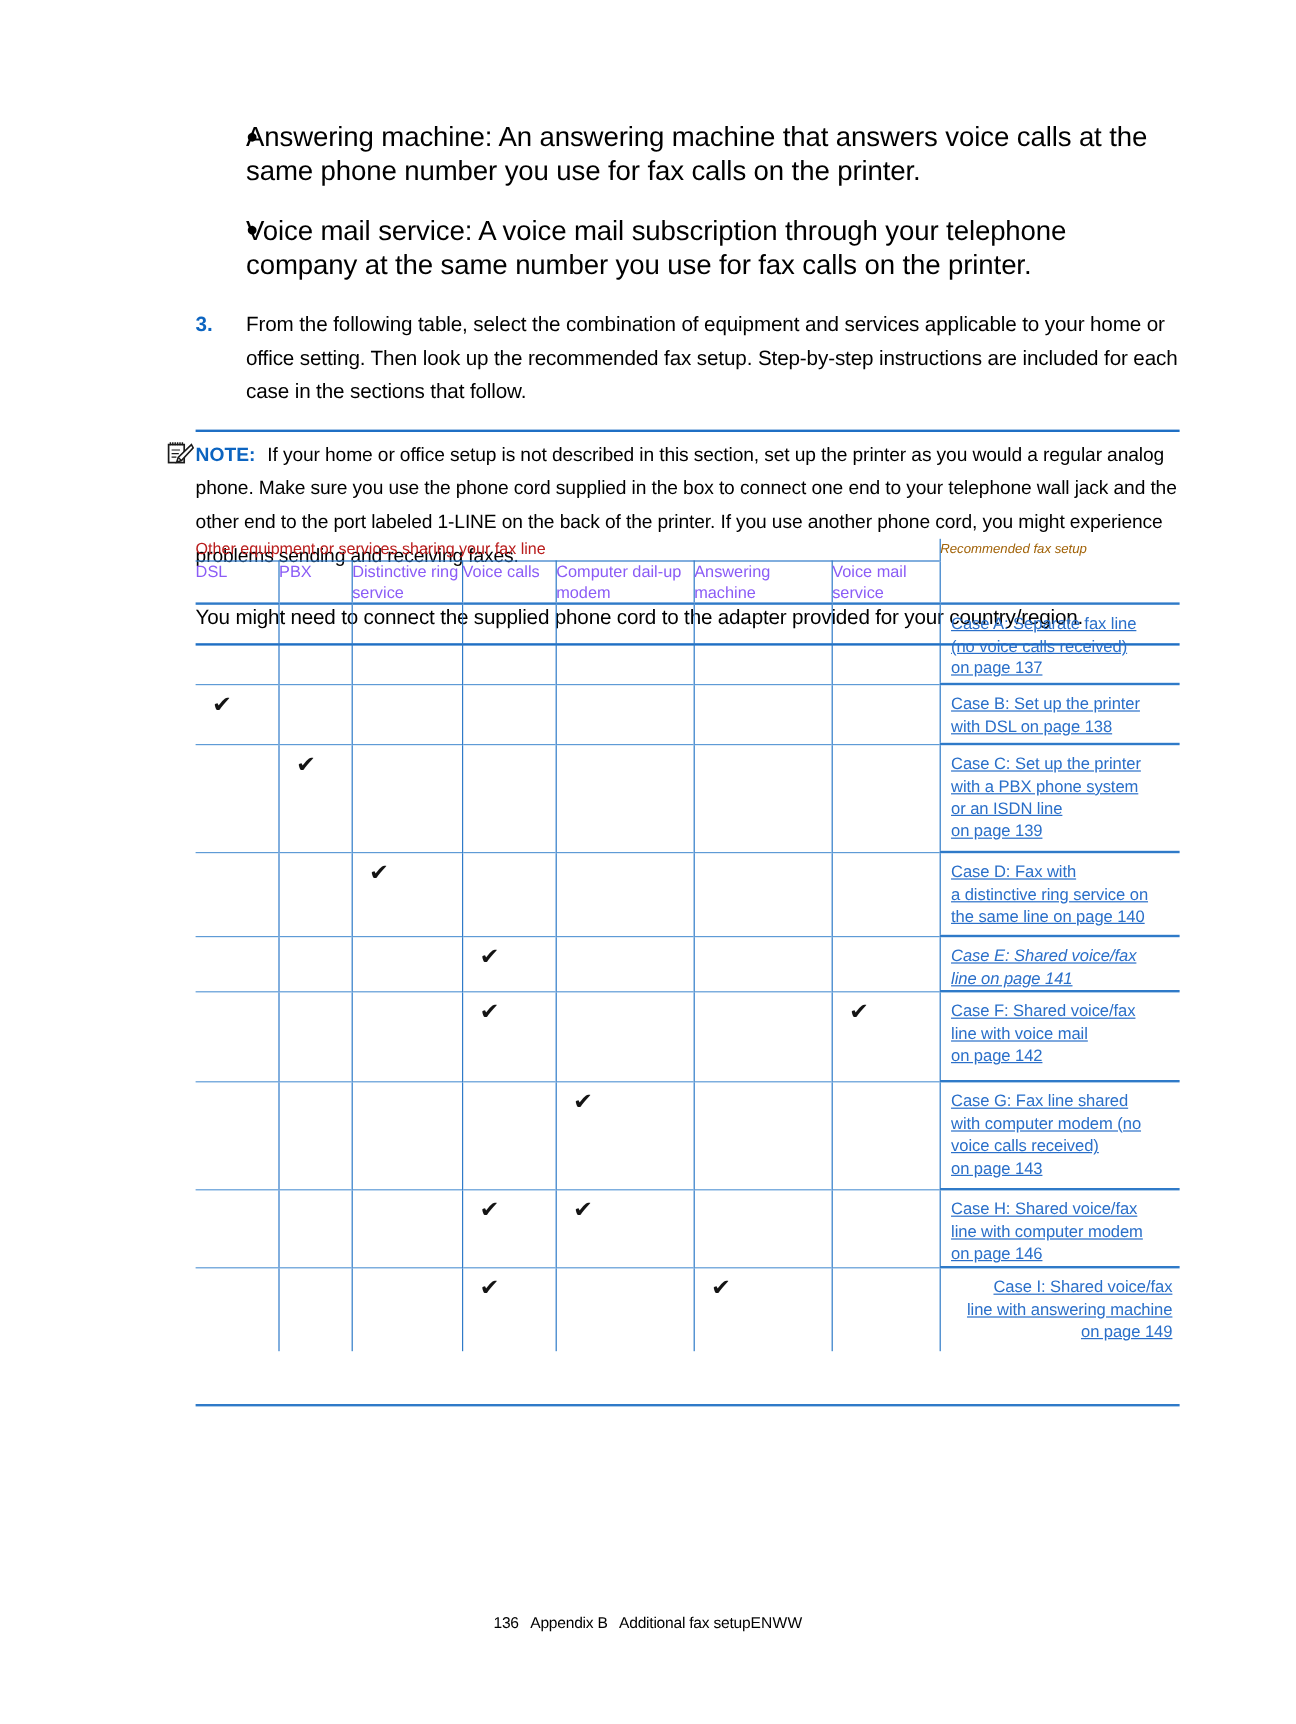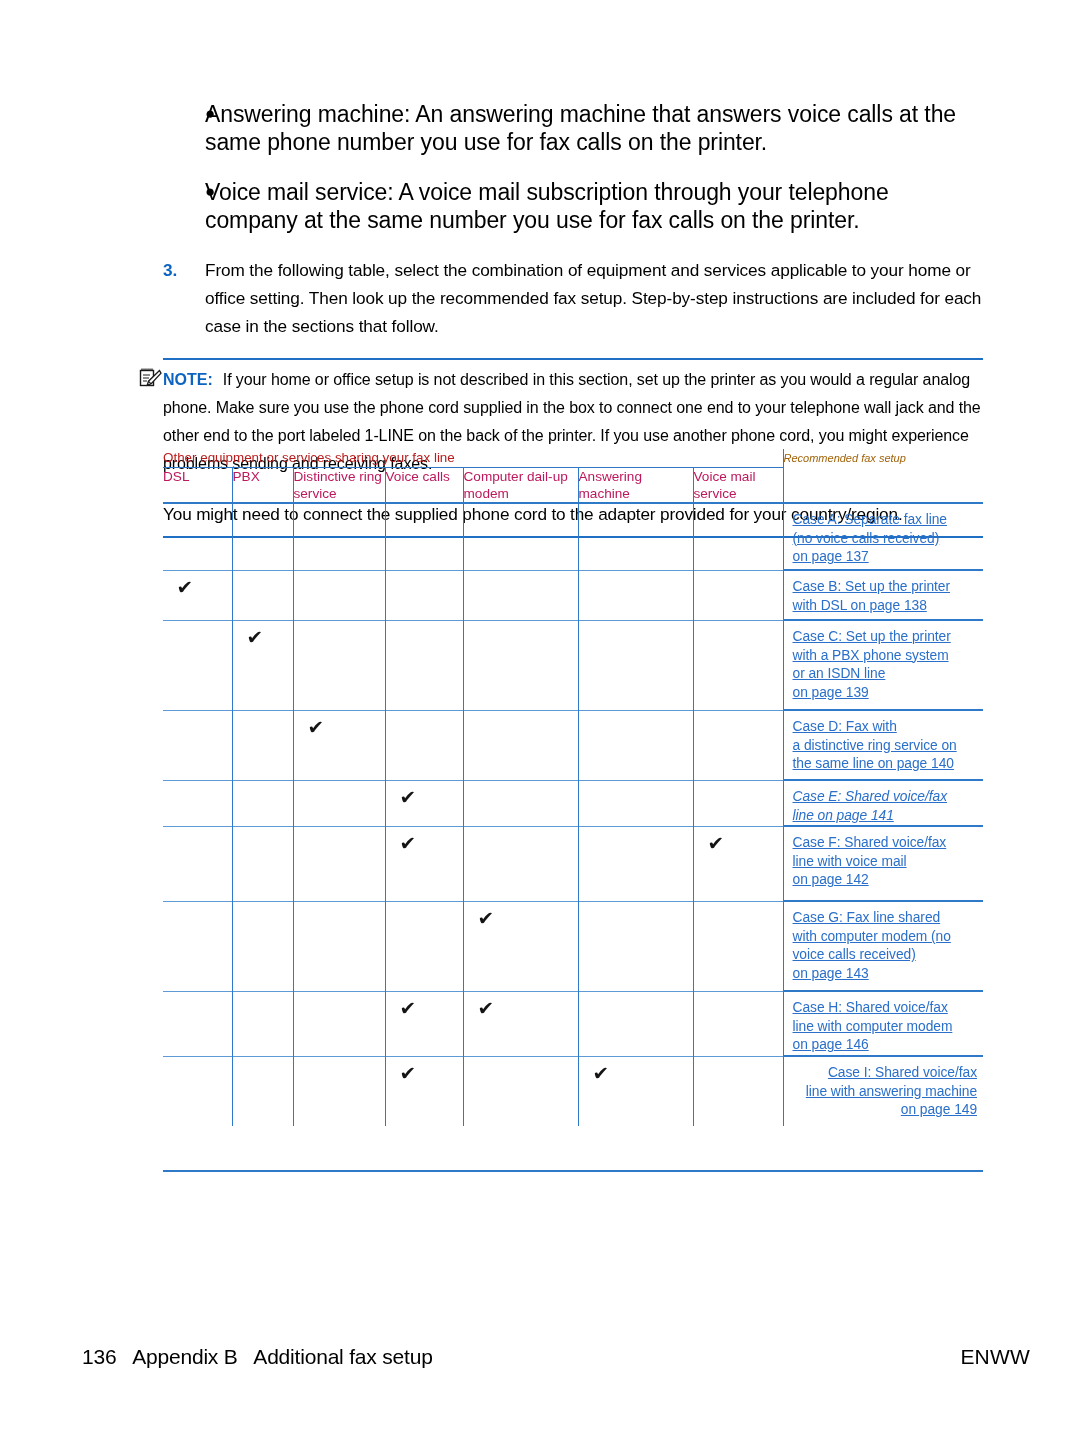--- a/index.html
+++ b/index.html
@@ -143,21 +143,21 @@
     font-style: italic;
   }
 
   .col-head {
     font-size: 13.6px;
     font-weight: bold;
     line-height: 17px;
     padding: 7px 5px 14px 8px;
     border-right: 1.6px solid #2f7ac8;
     border-top: 1.6px solid #2f7ac8;
-    color: #be185d;
+    color: #8b5cf6;
   }
   .col-head.last-left {
     border-right: 1.6px solid #2f7ac8;
   }
 
   .body-row td {
     border-right: 1.6px solid #2f7ac8;
     border-top: 1.6px solid #5e9bd6;
   }
   .body-row td.link-cell {
@@ -197,27 +197,27 @@
     left: 163px;
     top: 1170px;
     width: 820px;
     height: 0;
     border-top: 2.4px solid #2f7ac8;
   }
 
   
   .footer {
     position: absolute;
-    left: 82px;
+    left: 66px;
     top: 1345px;
     width: 948px;
     display: flex;
-    justify-content: space-between;
+    justify-content: center;
     align-items: baseline;
-    font-size: 21px;
+    font-size: 13px;
     letter-spacing: -0.2px;
   }
   .footer-left { white-space: pre; }
   .footer-right { letter-spacing: 0.2px; }
 </style>
 </head>
 <body>
 
 <div class="page">
 

